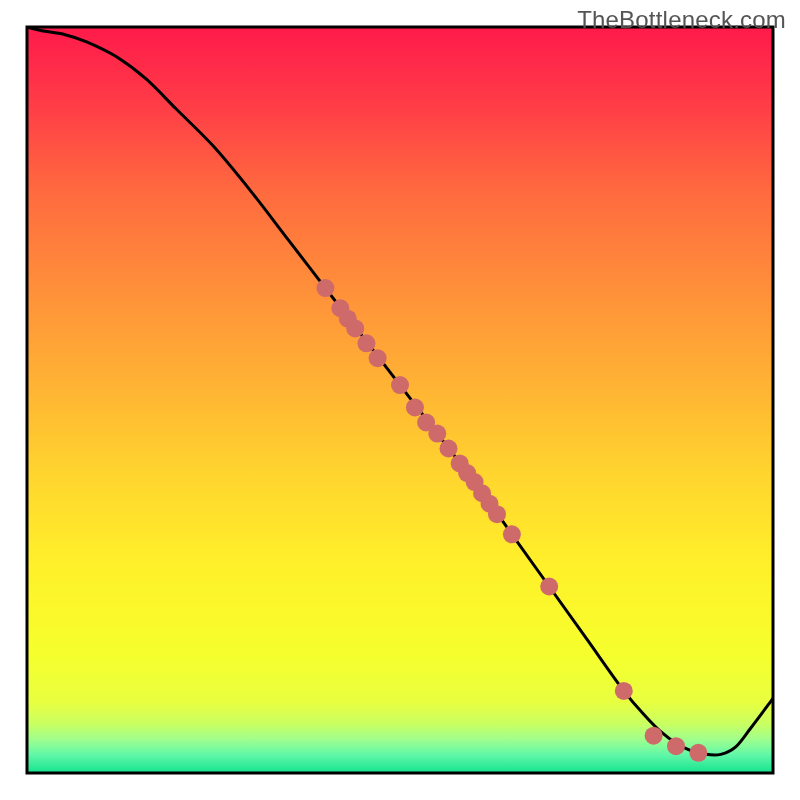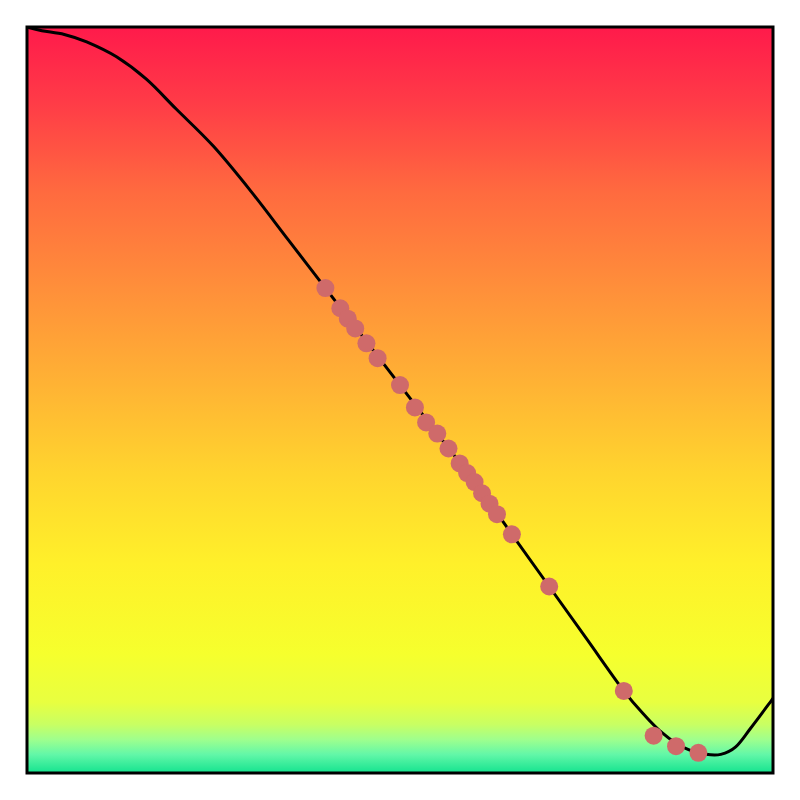--- a/index.html
+++ b/index.html
@@ -28,20 +28,21 @@
     user-select: none;
   }
   svg {
     display: block;
   }
 </style>
 </head>
 <body>
 
 <div class="chart-container">
+  <div class="watermark">TheBottleneck.com</div>
   <svg id="chart-svg" width="800" height="800" viewBox="0 0 800 800">
     <defs>
       <linearGradient id="bg-grad" x1="0" y1="0" x2="0" y2="1">
           <stop offset="0%" stop-color="#ff1a4b"></stop>
           <stop offset="10%" stop-color="#ff3b47"></stop>
           <stop offset="22%" stop-color="#ff6a3f"></stop>
           <stop offset="35%" stop-color="#ff8f3a"></stop>
           <stop offset="48%" stop-color="#ffb334"></stop>
           <stop offset="60%" stop-color="#ffd52e"></stop>
           <stop offset="72%" stop-color="#fff02a"></stop>

